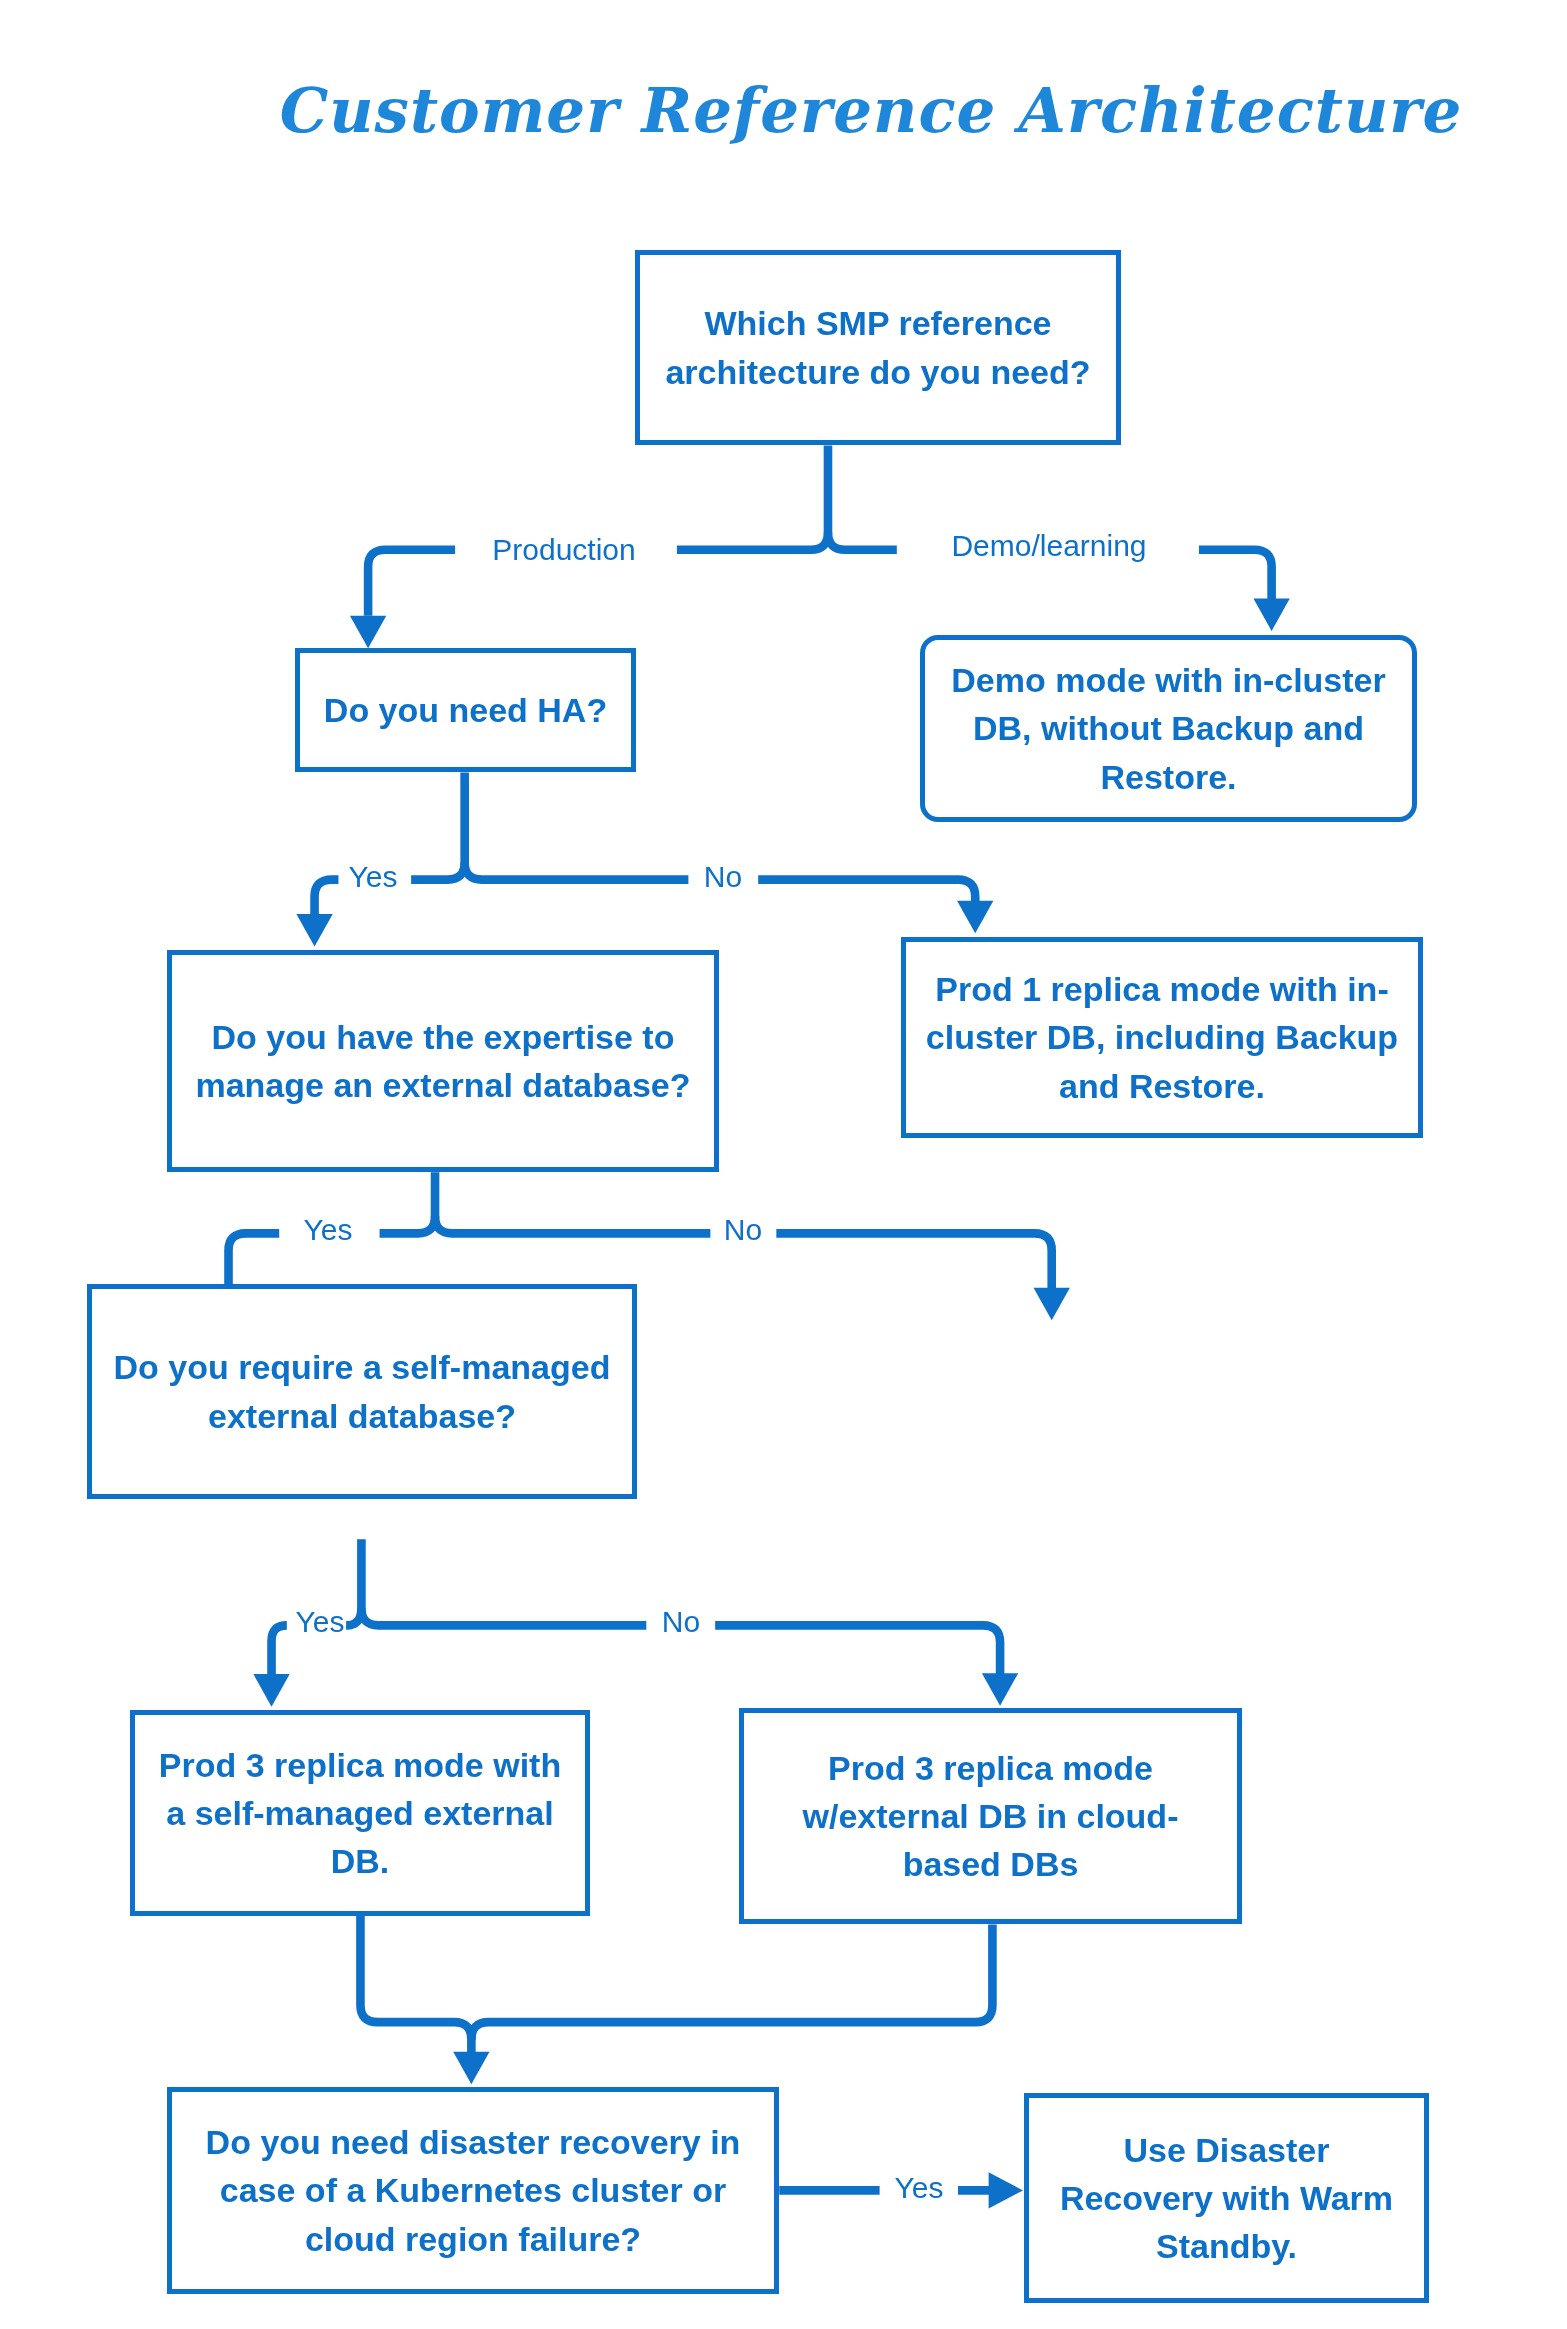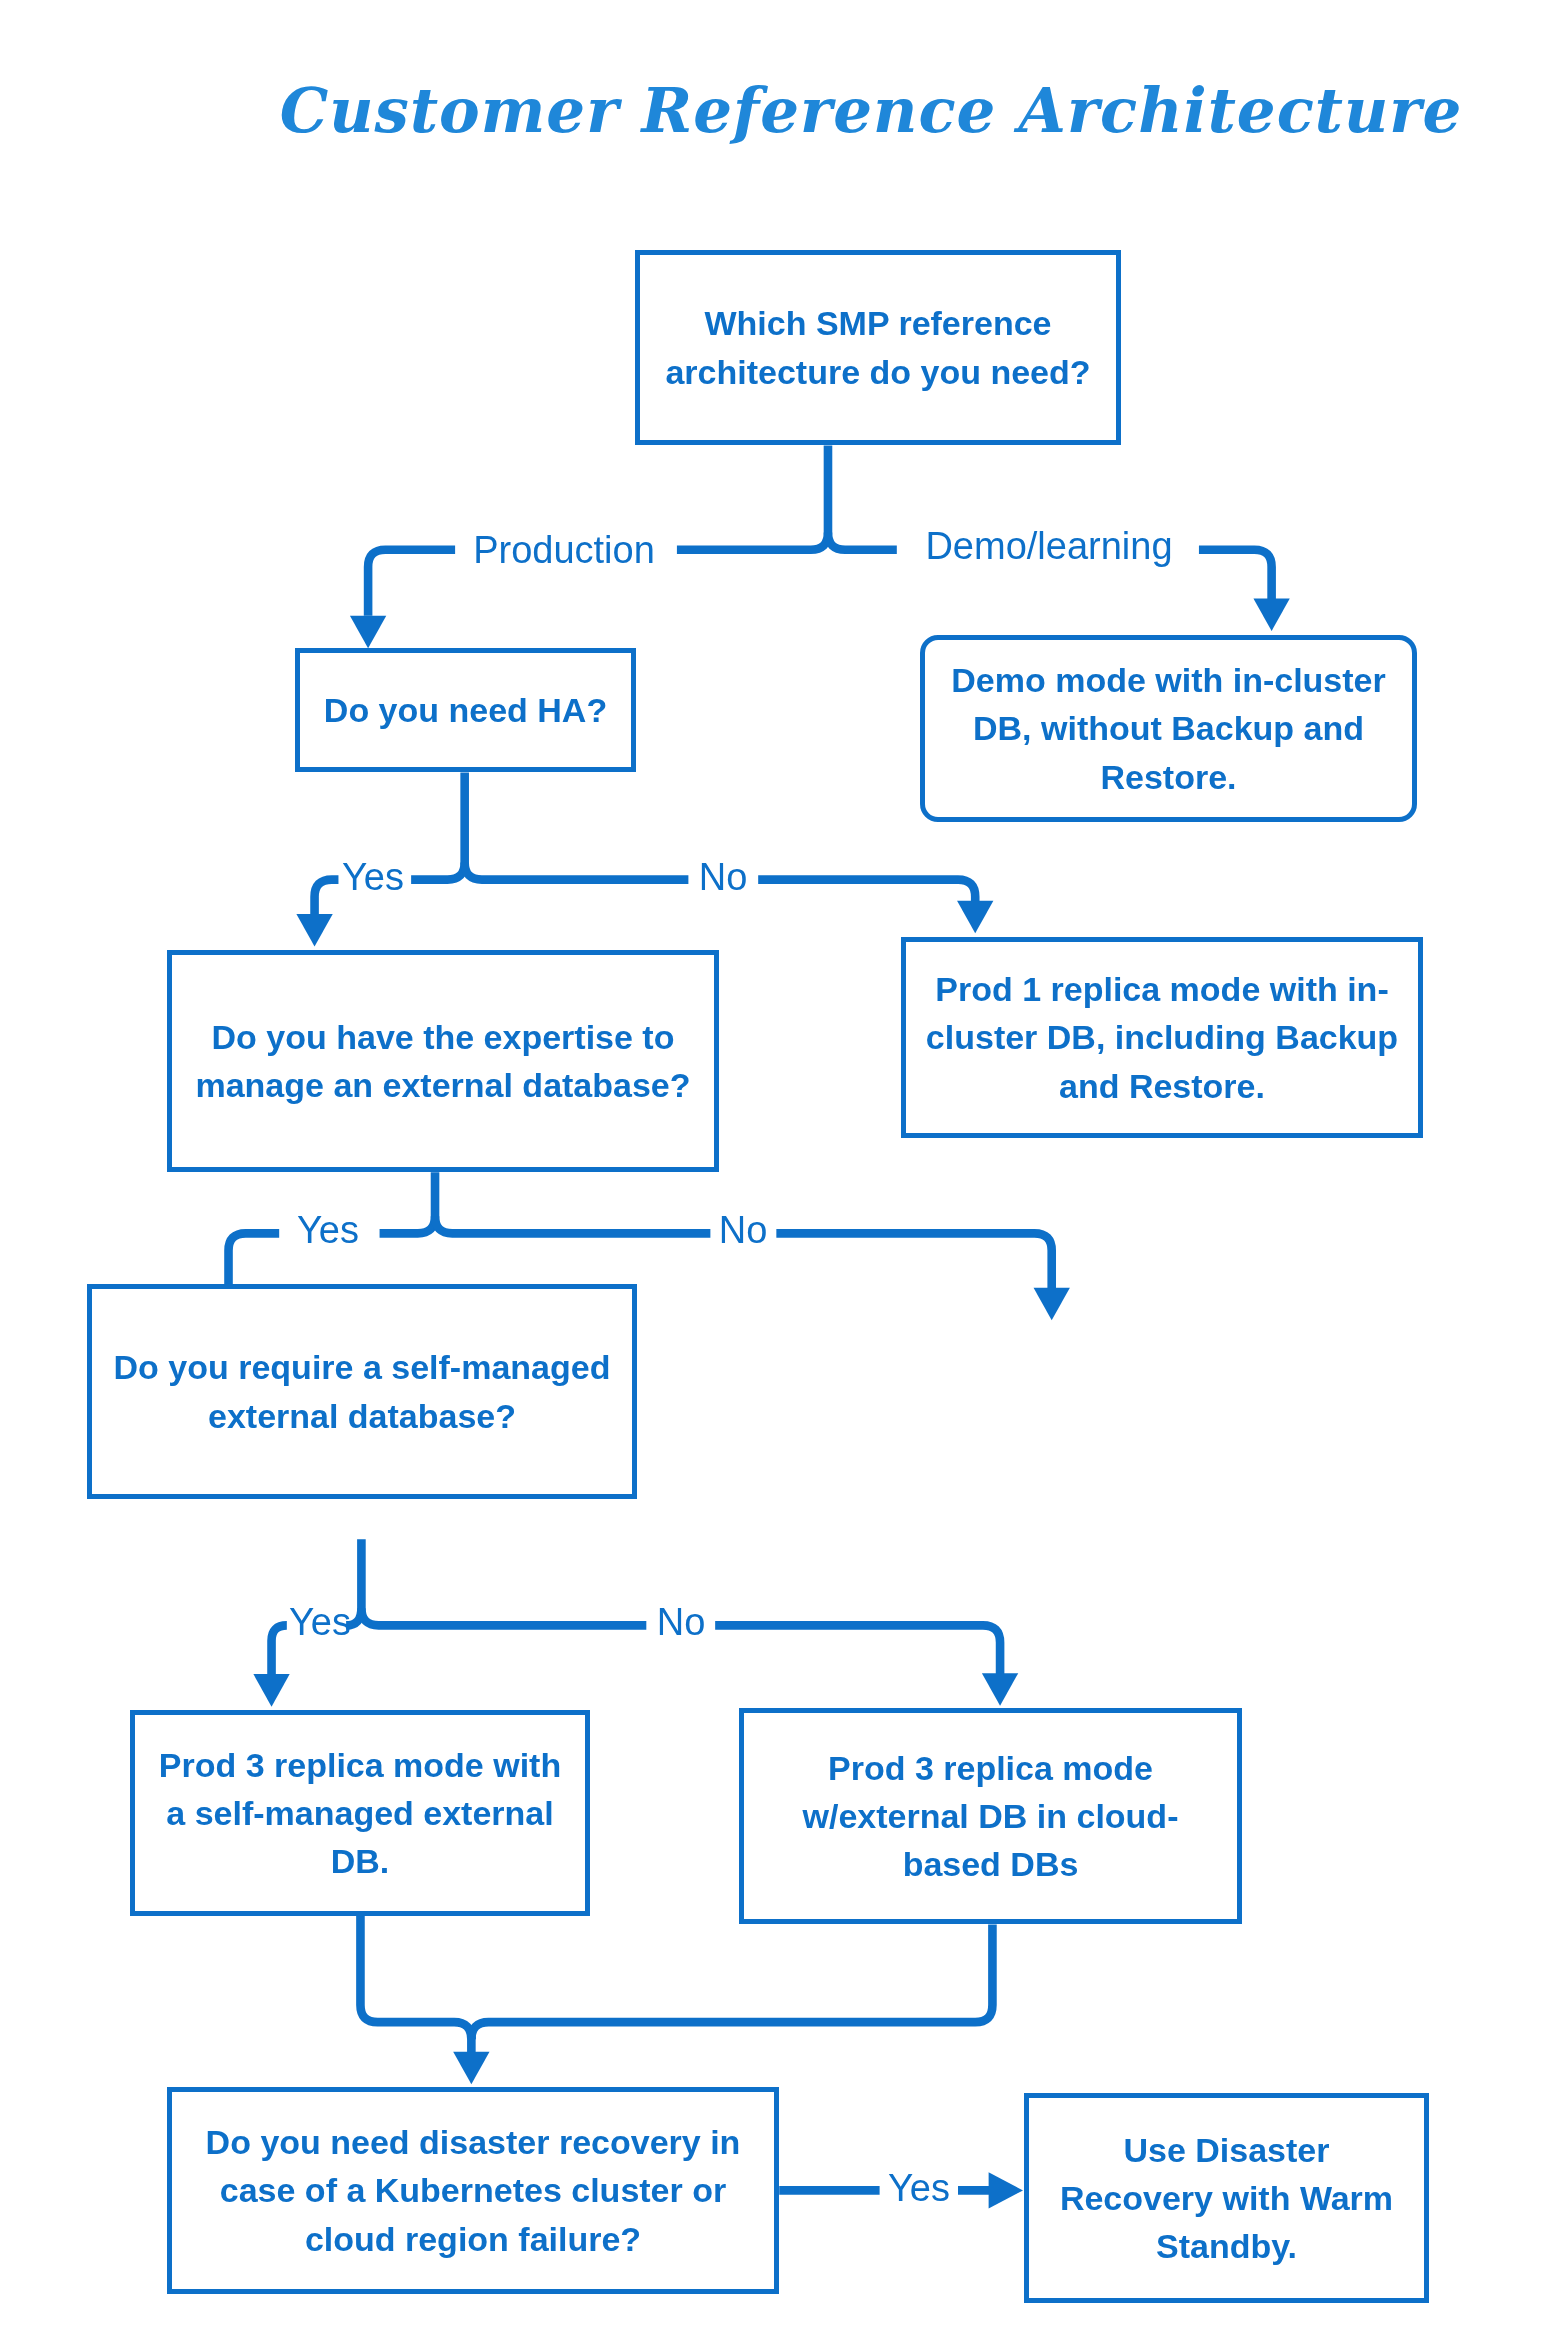--- a/index.html
+++ b/index.html
@@ -48,21 +48,21 @@
     color:var(--blue);
     font-weight:700;
     font-size:34px;
     line-height:1.42;
     padding:7.6px 17px;
   }
   .edge-label{
     position:absolute;
     transform:translate(-50%,-50%);
     color:var(--blue);
-    font-size:38px;
+    font-size:30px;
     font-weight:400;
     white-space:nowrap;
   }
 </style>
 </head>
 <body>
 
 <div id="canvas">
 
   <div class="title" style="left:839px;top:75px;">Customer Reference Architecture</div>

